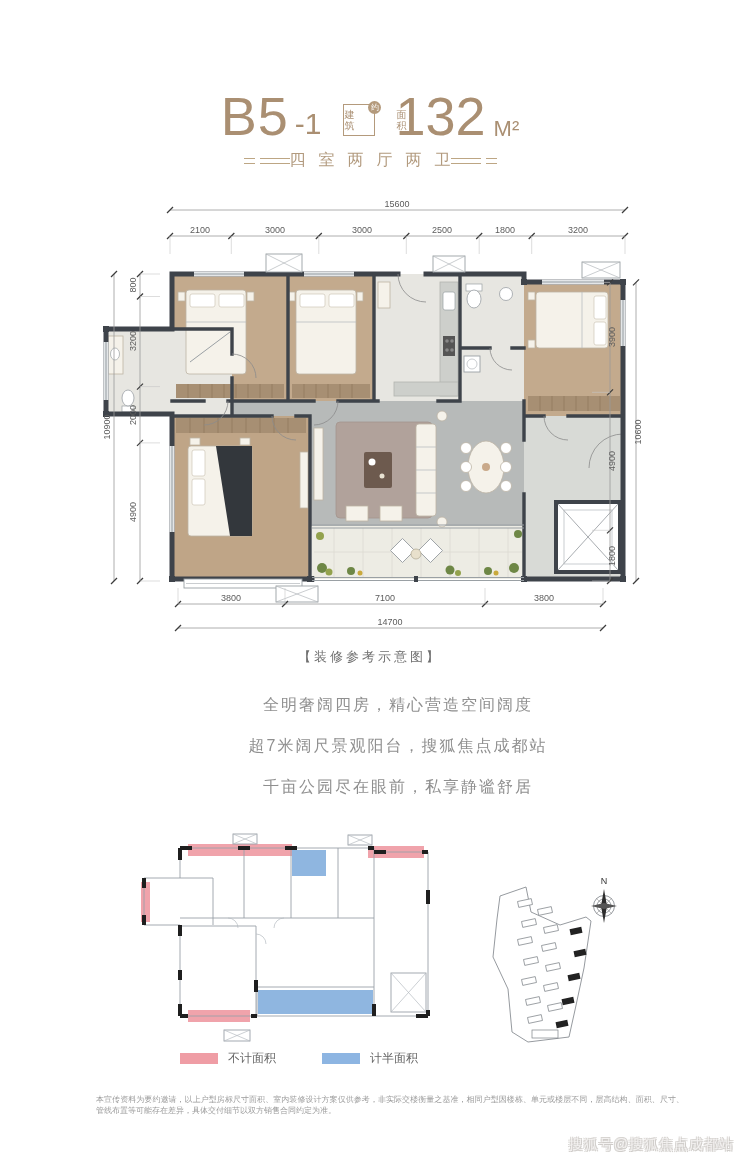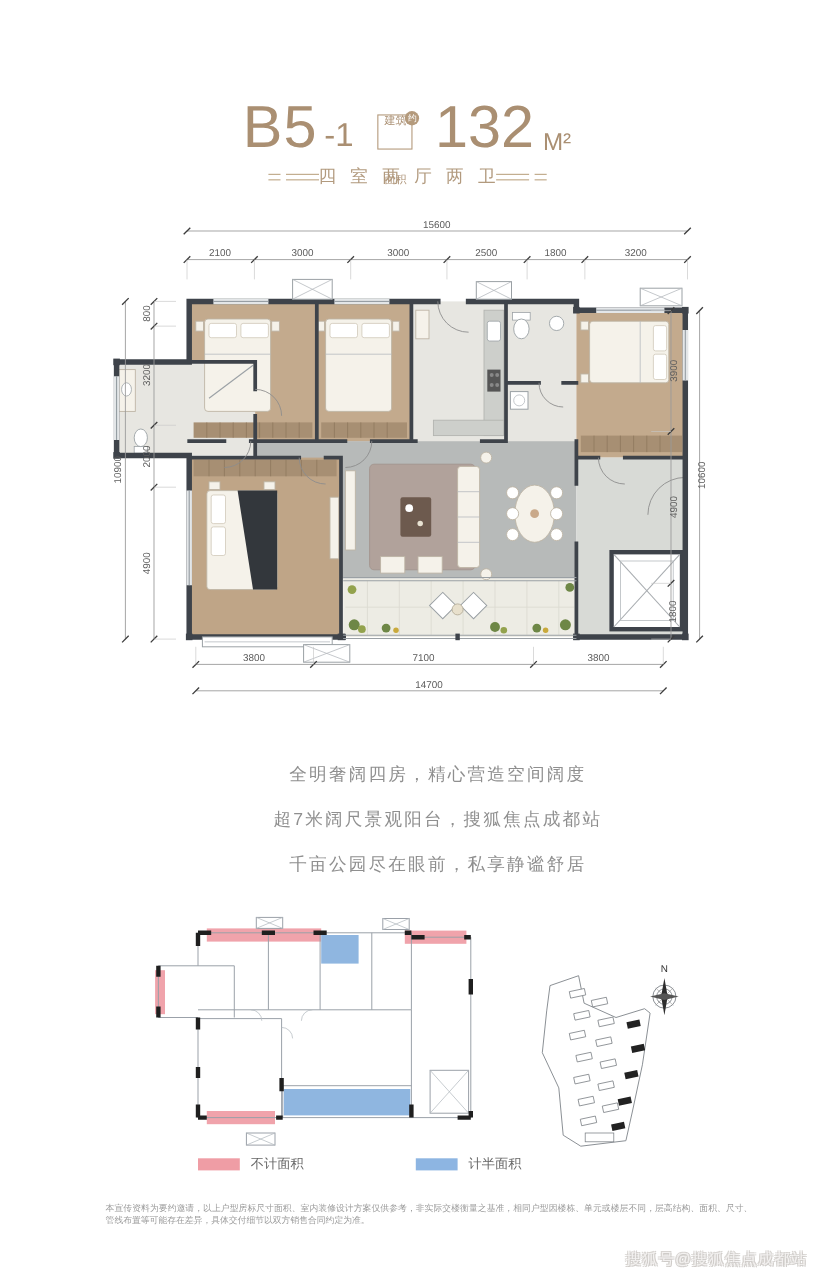--- a/index.html
+++ b/index.html
@@ -6,21 +6,21 @@
   body{width:740px;height:1163px;position:relative;overflow:hidden;
        font-family:"Liberation Sans","DejaVu Sans",sans-serif;}
   .page{position:absolute;inset:0;background:#fff;}
 
   
   .header{position:absolute;top:78px;left:0;width:100%;display:flex;
           justify-content:center;align-items:flex-end;gap:12px;color:#aa8f72;}
   .unit-main{font-size:54px;line-height:0.85;letter-spacing:1px;}
   .unit-sub{font-size:30px;line-height:1.1;margin-left:-6px;}
   .area-badge{position:relative;width:30px;height:30px;border:1px solid #b49a7c;
-          display:flex;flex-direction:column;justify-content:space-between;align-items:center;
+          display:flex;justify-content:space-between;align-items:center;
           font-size:10px;line-height:11px;color:#aa8f72;margin:0 8px 4px 10px;gap:42px;}
   .approx-circle{position:absolute;right:-7px;top:-4px;width:13px;height:13px;border-radius:50%;
           background:#b49a7c;color:#fff;font-size:8px;line-height:13px;text-align:center;}
   .area-value{font-size:54px;line-height:0.85;margin-top:16px;}
   .area-unit{font-size:22px;line-height:1;margin-left:-4px;}
 
   
   .subtitle-row{position:absolute;top:150px;left:0;width:100%;display:flex;
           justify-content:center;align-items:center;gap:0;color:#b29a7e;}
   .deco{display:flex;align-items:center;gap:5px;}
@@ -60,21 +60,21 @@
   
   .schematic-wrap{position:absolute;top:830px;left:140px;}
   .site-wrap{position:absolute;top:858px;left:472px;}
   .s-line{stroke:#9aa0a8;stroke-width:0.9;fill:none;}
   .s-wall{stroke:#1f1f1f;stroke-width:4;fill:none;}
   .s-thin{stroke:#b6bcc2;stroke-width:0.7;fill:none;}
   .p-line{stroke:#8a8f94;stroke-width:0.9;fill:none;}
   .b-rect{fill:#fff;stroke:#7d8287;stroke-width:0.7;}
   .b-dark{fill:#222;}
 
-  .legend{position:absolute;top:1050px;left:180px;display:flex;gap:102px;
+  .legend{position:absolute;top:1050px;left:180px;display:flex;gap:46px;
           align-items:center;font-size:12px;color:#666;}
   .legend-item{display:flex;align-items:center;gap:10px;}
   .swatch{width:38px;height:11px;display:inline-block;}
   .swatch-pink{background:#ef9da5;}
   .swatch-blue{background:#8db5e2;}
 
   .disclaimer{position:absolute;top:1094px;left:96px;width:588px;
           font-size:8px;line-height:11px;color:#9b9b9b;text-align:justify;font-family:Liberation Mono, monospace;}
   .watermark{position:absolute;top:1136px;right:6px;font-size:14px;letter-spacing:1px;
           color:#f3f1f0;text-shadow:1px 1px 0 #cfccc9,-1px -1px 0 #d8d5d2,1px -1px 0 #d5d2cf,-1px 1px 0 #d5d2cf;}
@@ -397,20 +397,21 @@
       <text class="dtxt" x="446" y="405" text-anchor="middle">3800</text>
 
       <line class="dl" x1="80" y1="432" x2="505" y2="432"></line>
       <path class="tick" d="M77,435 L83,429"></path>
           <path class="tick" d="M502,435 L508,429"></path>
       <text class="dtxt" x="292" y="429" text-anchor="middle">14700</text>
     </g>
   </svg>
   </div>
 
+  <div class="caption">【装修参考示意图】</div>
 
   <div class="marketing">
     <p>全明奢阔四房，精心营造空间阔度</p>
     <p>超7米阔尺景观阳台，搜狐焦点成都站</p>
     <p>千亩公园尽在眼前，私享静谧舒居</p>
   </div>
 
   <div class="schematic-wrap">
   <svg width="300" height="215" viewBox="0 0 300 215">
     <g>

